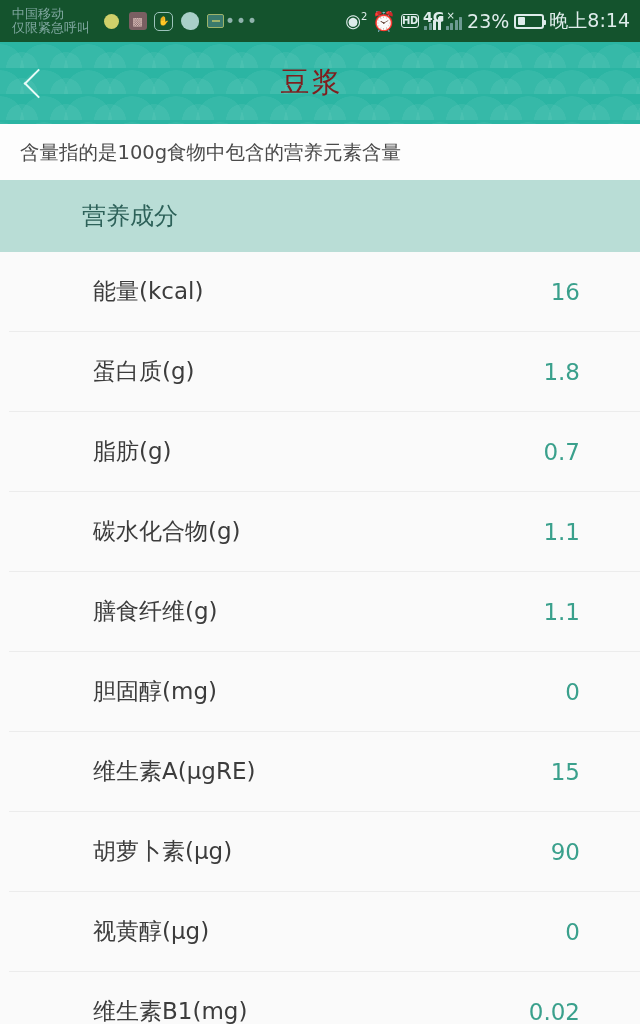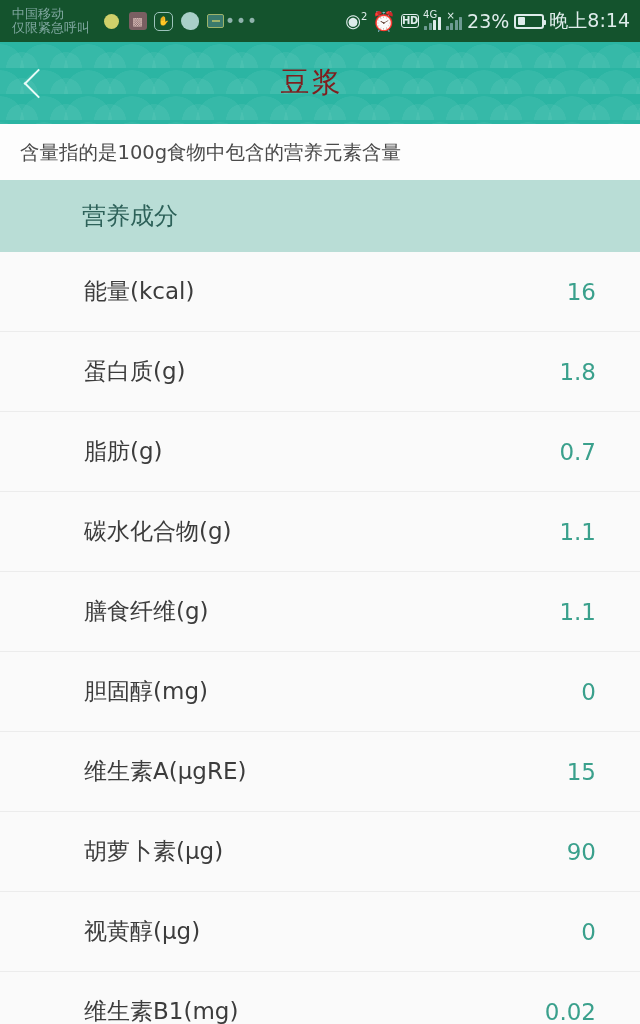--- a/index.html
+++ b/index.html
@@ -115,22 +115,23 @@
     font-size: 10px;
     font-weight: bold;
     padding: 1px 0;
     line-height: 1;
     letter-spacing: -0.3px;
   }
   .sig-wrap { position: relative; display: flex; align-items: flex-end; gap: 1px; height: 17px; }
   .sig-wrap .g-label {
     position: absolute;
     top: -3px; left: -1px;
-    font-size: 10px;
-    line-height: 1;
+    font-size: 14px;
+    line-height: 1;
+    font-weight: bold;
   }
   .sig-wrap .x-label {
     position: absolute;
     top: -2px; left: 1px;
     font-size: 10px;
     line-height: 1;
   }
   .bar {
     width: 3px;
     background: #dfeceb;
@@ -234,29 +235,30 @@
   .th-name { padding-left: 82px; }
   .th-value { margin-left: auto; padding-right: 84px; }
 
   .row {
     height: 80px;
     background: #fafafa;
     display: flex;
     align-items: center;
     border-bottom: 1px solid #ececec;
     box-sizing: border-box;
+    margin-left: 9px;
   }
   .row .name {
     padding-left: 84px;
     color: #3c3c3c;
     font-size: 23px;
   }
   .row .value {
     margin-left: auto;
-    padding-right: 44px;
+    padding-right: 60px;
     color: #3aa08c;
     font-size: 23px;
   }
 </style>
 </head>
 <body>
 
 <div class="statusbar">
 
   <div class="carrier">

